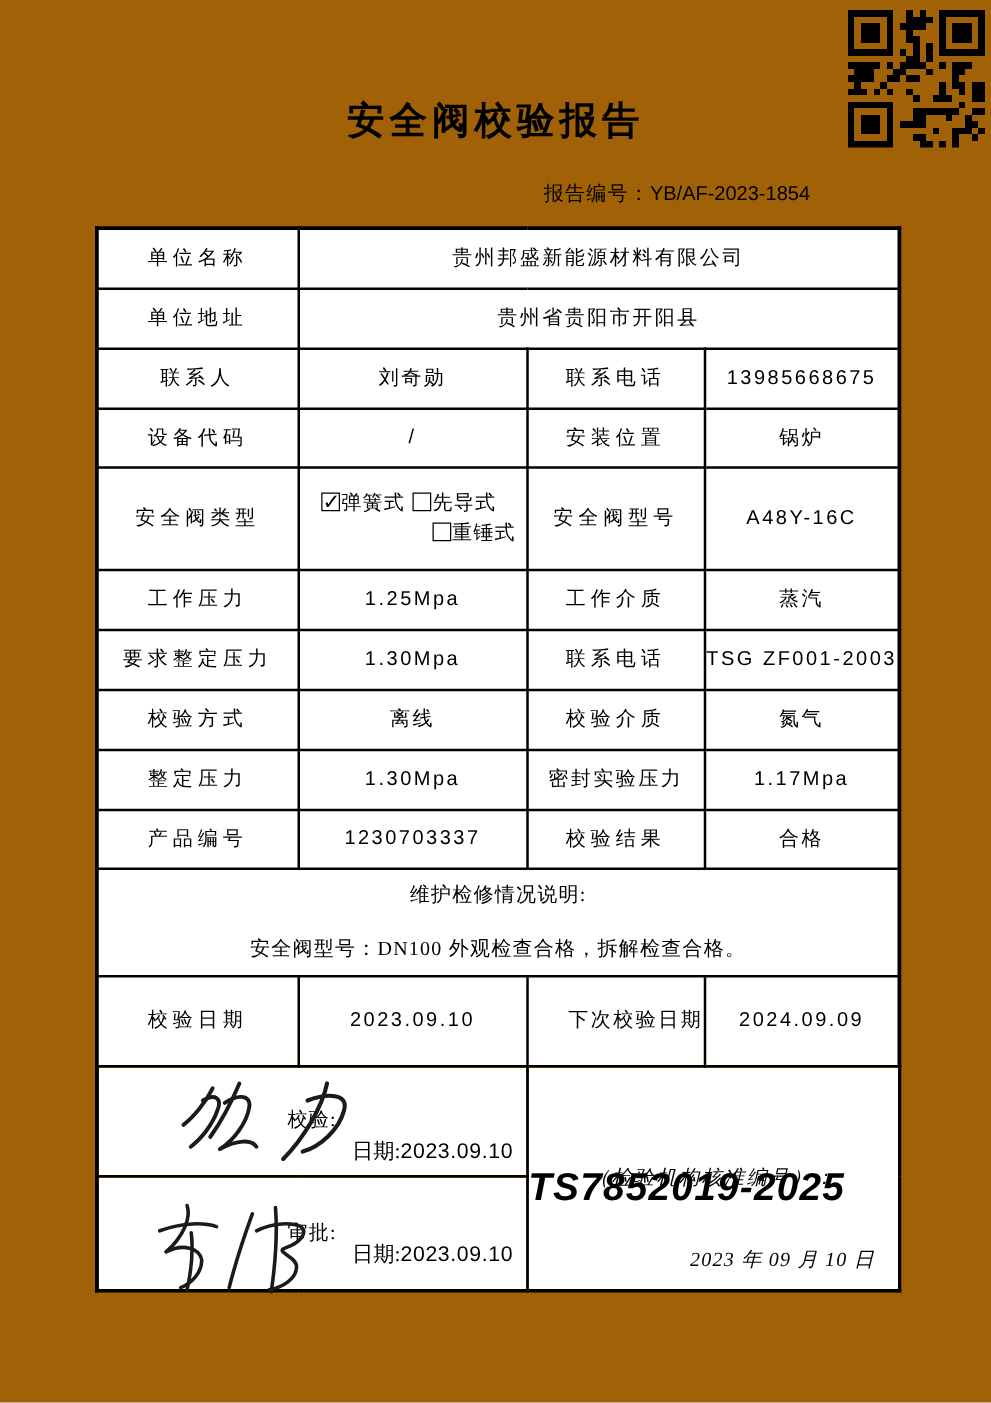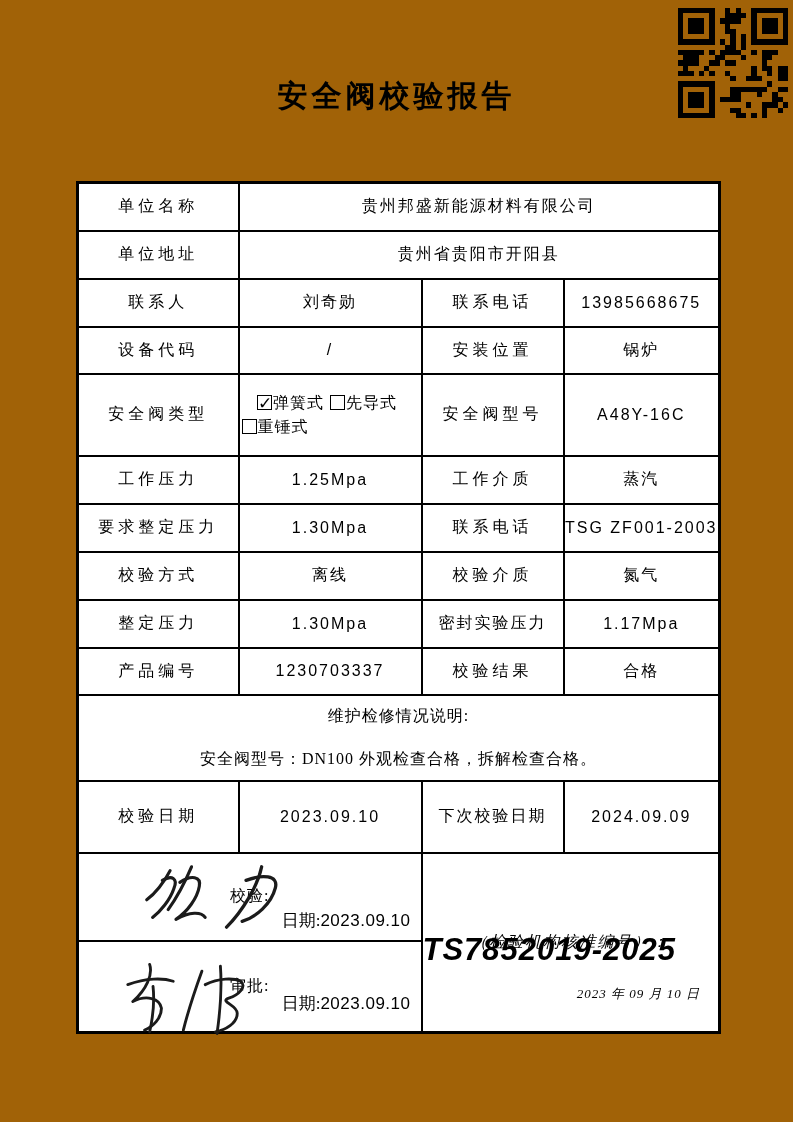--- a/index.html
+++ b/index.html
@@ -28,21 +28,21 @@
   }
   table.report td { border:2px solid #000; text-align:center; vertical-align:middle; font-size:16px; background:#fff; }
   td.lbl { letter-spacing:4px; }
   td.val { letter-spacing:2px; font-size:17px; }
   .latin { font-family:"Liberation Sans","DejaVu Sans",sans-serif; letter-spacing:0.5px; }
   tr.h48 { height:48px; } tr.h47 { height:47px; } tr.h56 { height:56px; }
   tr.h85 { height:85px; } tr.h72 { height:72px; } tr.h88 { height:88px; } tr.h92 { height:92px; }
 
   td.checkbox-cell { letter-spacing:1px; font-size:17px; padding:16px 2px; }
   .cb-line { line-height:24px; white-space:nowrap; }
-  .cb-line.second { text-align:left; }
+  .cb-line.second { text-align:right; }
   .cb-item { margin-right:6px; }
   .cbox {
     display:inline-block; width:15px; height:15px; border:1.6px solid #000;
     position:relative; vertical-align:-2px; margin-right:1px; background:#fff;
   }
   .cbox.checked::after {
     content:"✓"; position:absolute; left:0px; top:-5px;
     font-size:17px; font-weight:bold; font-family:"DejaVu Sans",sans-serif;
   }
 
@@ -55,21 +55,21 @@
   .sig-svg { position:absolute; pointer-events:none; }
   .sig-svg path { fill:none; stroke:#1b1b1b; stroke-linecap:round; stroke-linejoin:round; }
 
   td.agency-cell { position:relative; text-align:left; vertical-align:top; padding:10px 0;font-style:italic; }
   .agency-label { font-size:16px; letter-spacing:2px; }
   .agency-no {
     position:absolute; top:78px; left:0; width:100%; text-align:left;
     font-family:"Liberation Sans","DejaVu Sans",sans-serif;
     font-size:31px; font-weight:bold; letter-spacing:1px;
   }
-  .agency-date { position:absolute; right:18px; bottom:28px; font-size:13px; letter-spacing:1px; }
+  .agency-date { position:absolute; right:18px; bottom:12px; font-size:16px; letter-spacing:1px; }
 </style>
 </head>
 <body>
 
 <div class="page">
 
   <div class="qr" id="qr">
       <svg viewBox="0 0 21 21" shape-rendering="crispEdges" xmlns="http://www.w3.org/2000/svg">
         <rect x="0" y="0" width="1" height="1" fill="#000"></rect>
         <rect x="1" y="0" width="1" height="1" fill="#000"></rect>
@@ -276,20 +276,23 @@
         <rect x="6" y="20" width="1" height="1" fill="#000"></rect>
         <rect x="11" y="20" width="1" height="1" fill="#000"></rect>
         <rect x="12" y="20" width="1" height="1" fill="#000"></rect>
         <rect x="14" y="20" width="1" height="1" fill="#000"></rect>
         <rect x="16" y="20" width="1" height="1" fill="#000"></rect>
       </svg>
     </div>
 
   <div class="title">安全阀校验报告</div>
 
+  <div class="report-no">
+    <span>报告编号：</span><span class="latin">YB/AF-2023-1854</span>
+  </div>
 
   <table class="report">
     <colgroup>
         <col style="width:161px">
         <col style="width:183px">
         <col style="width:142px">
         <col style="width:156px">
       </colgroup>
 
     <tbody>
@@ -369,21 +372,21 @@
     <tr class="h85">
       <td class="note-cell" colspan="4">
         <div>维护检修情况说明:</div>
         <div class="note-line2">安全阀型号：DN100 外观检查合格，拆解检查合格。</div>
       </td>
     </tr>
 
     <tr class="h72">
       <td class="lbl">校验日期</td>
       <td class="val latin">2023.09.10</td>
-      <td class="lbl" style="letter-spacing:2px;">下次校验日期</td>
+      <td class="lbl" style="letter-spacing:2px;text-align:right;">下次校验日期</td>
       <td class="val latin">2024.09.09</td>
     </tr>
 
     <tr class="h88">
       <td class="sig-cell" colspan="2">
         <span class="sig-label">校验:</span>
         <svg class="sig-svg" style="left:58px; top:2px; width:185px; height:78px;" viewBox="0 0 190 78">
           <path d="M34,14 C28,26 18,38 10,44" stroke-width="3.2"></path>
           <path d="M26,24 C36,18 42,22 38,32 C34,44 24,56 16,62" stroke-width="3.2"></path>
           <path d="M56,10 C50,24 42,40 32,54" stroke-width="3.2"></path>

